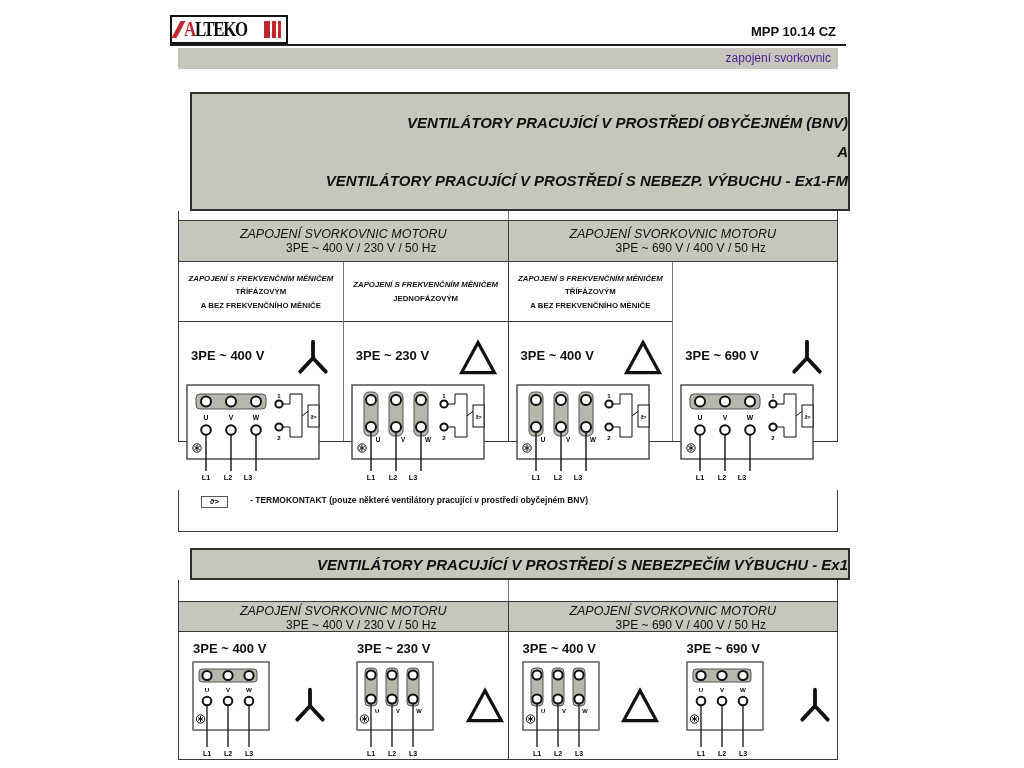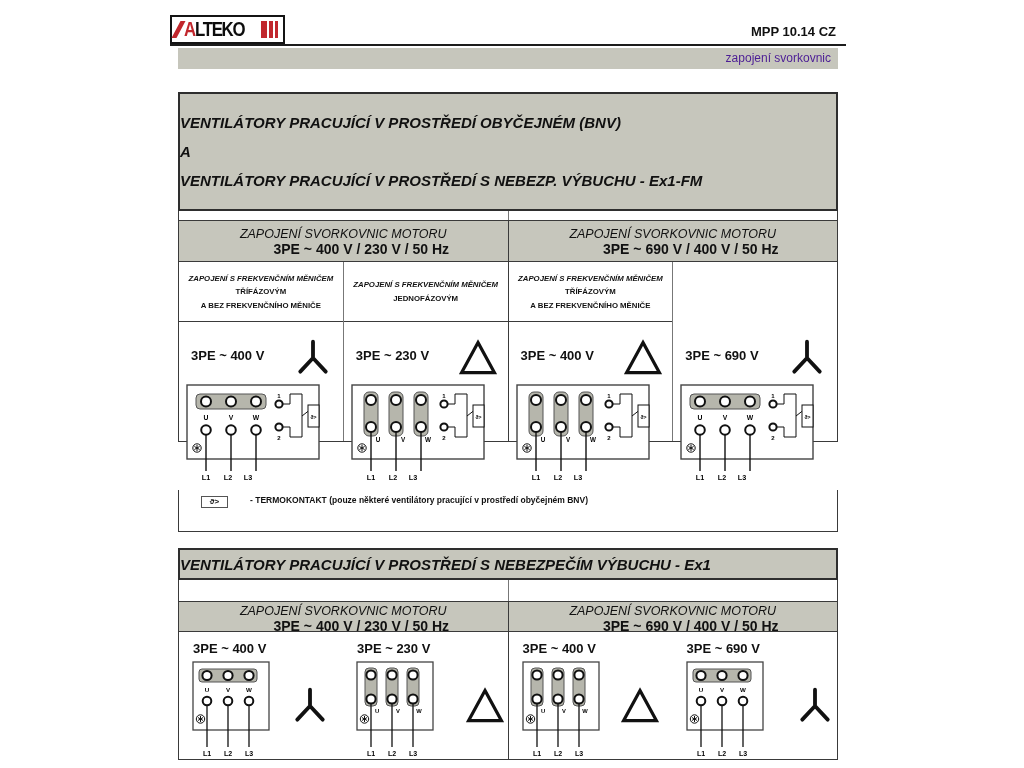--- a/index.html
+++ b/index.html
@@ -9,49 +9,49 @@
     --line:#3a3a3a;
     --thin:#777;
   }
   *{margin:0;padding:0;box-sizing:border-box;}
   html,body{background:#e8e8e8;}
   body{font-family:"Liberation Sans", sans-serif;color:#111;}
   .page{position:relative;width:1024px;height:768px;background:#fff;overflow:hidden;}
 
   
   .logo{position:absolute;left:170px;top:15px;height:29px;border:2px solid #141414;
-        display:flex;align-items:center;padding:0 5px 0 4px;background:#fff;}
+        display:flex;align-items:center;padding:0 5px 0 4px;background:#fff;font-family:Liberation Serif, serif;}
   .lg-slash{display:inline-block;width:5px;height:17px;background:var(--red);
             transform:skewX(-28deg);margin-right:3px;}
   .lg-text{display:block;font-weight:bold;font-size:20px;letter-spacing:-1.5px;
            transform:scaleX(.84);transform-origin:left center;color:#0d0d0d;white-space:nowrap;}
   .lg-text::first-letter{color:var(--red);}
   .lg-bars{display:flex;align-items:center;margin-left:3px;}
   .lg-bars i{display:block;background:var(--red);height:17px;margin-left:2px;}
   .lg-bars i:nth-child(1){width:6px;}
   .lg-bars i:nth-child(2){width:4px;}
   .lg-bars i:nth-child(3){width:3px;}
   .doc-code{position:absolute;right:188px;top:24px;font-weight:bold;font-size:13px;padding-left:40px;}
   .top-rule{position:absolute;left:170px;top:44px;width:676px;height:2px;background:#1c1c1c;}
   .subtitle-bar{position:absolute;left:178px;top:48px;width:660px;height:21px;
                 background:var(--panel);text-align:right;font-size:12px;line-height:21px;
                 padding-right:7px;color:#4c1d95;}
 
   
   .row{position:absolute;left:178px;width:660px;}
   .titlebox{background:var(--panel);border:2px solid #2e2e2e;display:flex;flex-direction:column;
-            justify-content:center;align-items:flex-start;font-weight:bold;font-style:italic;font-size:15px;}
+            justify-content:center;align-items:flex-end;font-weight:bold;font-style:italic;font-size:15px;margin-left:12px;}
   .gap-row{border-left:1px solid var(--line);border-right:1px solid var(--line);display:flex;background:#fff;}
   .gap-row .gcell{flex:1;}
   .gap-row .gcell + .gcell{border-left:1px solid var(--thin);}
   .hdr-row{border:1px solid var(--line);display:flex;background:var(--panel);}
   .hdr-cell{flex:1;text-align:center;}
   .hdr-cell + .hdr-cell{border-left:1px solid var(--line);}
   .hdr-l1{font-weight:normal;font-style:italic;font-size:12.5px;}
-  .hdr-l2{font-weight:bold;font-size:14px;padding-left:36px;}
+  .hdr-l2{font-weight:normal;font-size:12px;padding-left:36px;}
 
   
   .s1-body{border:1px solid var(--line);border-top:none;display:flex;background:#fff;height:180px;}
   .s1-col{flex:1;position:relative;}
   .s1-col + .s1-col{border-left:1px solid var(--thin);}
   .s1-col.main-split{border-left:1.5px solid var(--line);}
   .subhead{height:60px;border-bottom:1px solid var(--line);display:flex;flex-direction:column;
            justify-content:center;align-items:center;gap:4.5px;text-align:center;}
   .subhead.empty{border-bottom:none;}
   .sh1{font-size:7.8px;font-weight:bold;font-style:italic;white-space:nowrap;}

